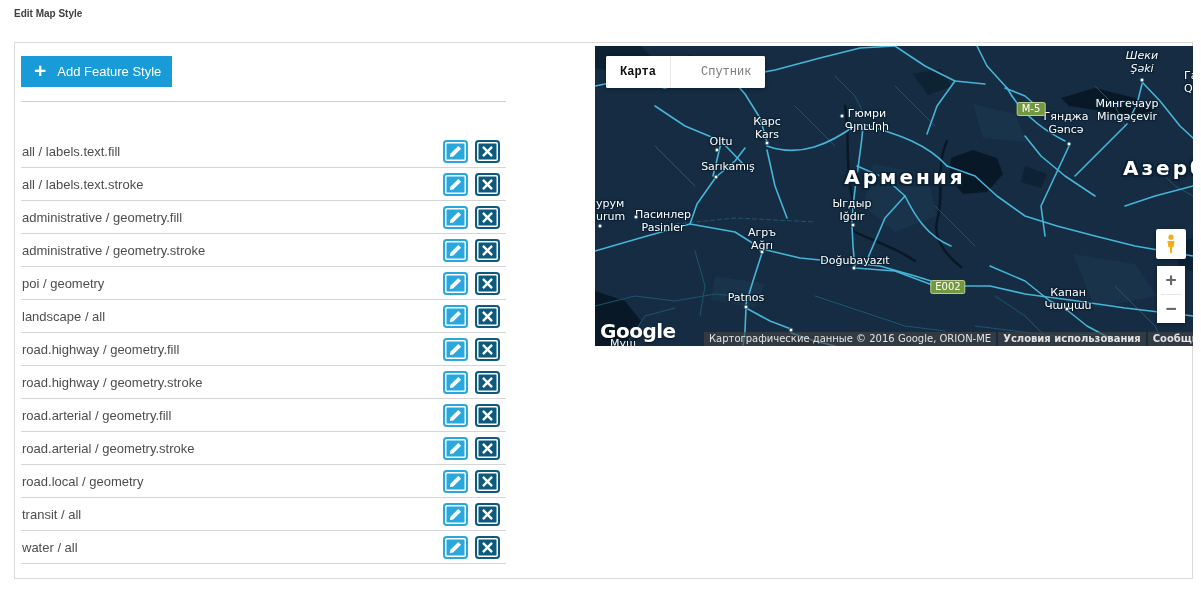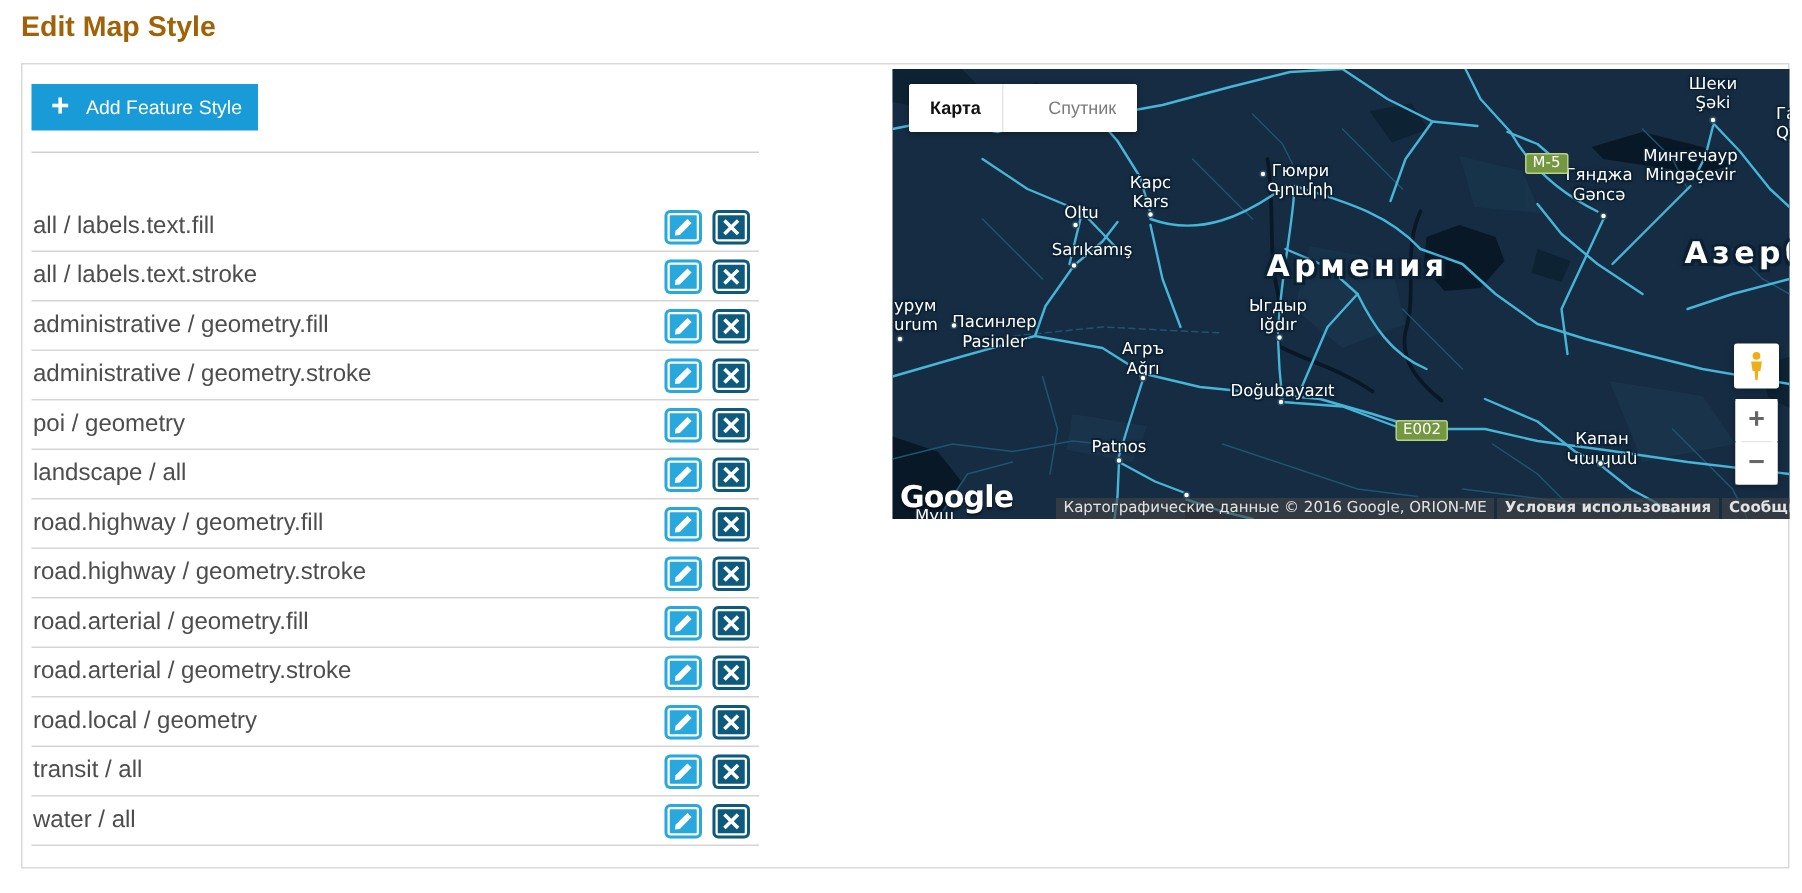--- a/index.html
+++ b/index.html
@@ -1,31 +1,31 @@
 <!DOCTYPE html>
 <html><head>
 <meta charset="utf-8">
 <style>
   * { margin:0; padding:0; box-sizing:border-box; }
   html,body { width:1201px; height:595px; background:#fff; font-family:"Liberation Sans", sans-serif; overflow:hidden; }
   body { position:relative; }
 
-  .page-title { position:absolute; left:14px; top:8px; font-size:19px; font-weight:700; color:#a16207; }
+  .page-title { position:absolute; left:14px; top:8px; font-size:10px; font-weight:700; color:#404040; }
 
   .panel { position:absolute; left:14px; top:42px; width:1179px; height:537px; border:1px solid #d9d9d9; background:#fff; }
 
   .add-btn { position:absolute; left:6px; top:13px; width:151px; height:31px; background:#189bd7; border:none; color:#fff;
              font-family:"Liberation Sans",sans-serif; font-size:13px; display:flex; align-items:center; cursor:pointer; }
   .add-btn .plus { font-size:21px; font-weight:700; margin:0 11px 0 13px; line-height:1; position:relative; top:-1px; }
 
   .top-divider { position:absolute; left:6px; top:58px; width:485px; border:none; border-top:1px solid #cfcfcf; }
 
   .style-list { position:absolute; left:6px; top:92px; width:485px; }
   .style-row { display:flex; align-items:center; height:33px; border-bottom:1px solid #d5d5d5; }
-  .style-label { flex:1; font-size:16px; color:#4d4d4d; padding-left:1px; }
+  .style-label { flex:1; font-size:13px; color:#4d4d4d; padding-left:1px; }
   .row-actions { display:flex; gap:7px; margin-right:6px; }
   .icon-btn { width:25px; height:23px; border:none; border-radius:4px; display:flex; align-items:center; justify-content:center;
               cursor:pointer; box-shadow: inset 0 0 0 2px currentColor, inset 0 0 0 3.5px #fff; }
   .icon-btn.edit { background:#29a8dd; color:#29a8dd; }
   .icon-btn.del  { background:#0e5a7d; color:#0e5a7d; }
   .icon-btn svg { display:block; }
 
   
   .map { position:absolute; left:580px; top:3px; width:598px; height:300px; background:#152c42; overflow:hidden; }
   .map svg.roads { position:absolute; left:0; top:0; }
@@ -36,21 +36,21 @@
   .map-label.left-align { transform:none; text-align:left; }
   .map-label.country { font-size:20px; font-weight:700; letter-spacing:3px;
                text-shadow:-2px -1px 0 #0c2033, 2px -1px 0 #0c2033, -2px 2px 0 #0c2033, 2px 2px 0 #0c2033, 0 0 4px #0c2033; }
   .map-dot { position:absolute; width:5px; height:5px; background:#fff; border:1px solid #2a4a63; border-radius:50%;
              transform:translate(-50%,-50%); }
   .road-badge { position:absolute; transform:translate(-50%,-50%); background:#73983f; border:1px solid #b9cf8c; color:#fff;
              font-size:10px; line-height:12px; padding:0 4px; border-radius:2px; font-family:"DejaVu Sans",sans-serif; }
 
   .maptype { position:absolute; left:11px; top:10px; height:32px; background:#fff; border-radius:2px; display:flex;
              box-shadow:0 1px 4px rgba(0,0,0,.35); overflow:hidden; }
-  .maptype button { border:none; background:#fff; padding:0 14px; font-family:Liberation Sans, sans-serif; font-size:12px; cursor:pointer; }
+  .maptype button { border:none; background:#fff; padding:0 14px; font-family:Liberation Mono, monospace; font-size:12px; cursor:pointer; }
   .maptype .mt-map { font-weight:700; color:#111; }
   .maptype .mt-sat { color:#7b7b7b; border-left:1px solid #e8e8e8;padding-left:30px; }
 
   .pegman { position:absolute; right:7px; top:183px; width:30px; height:30px; background:#fff; border:none; border-radius:2px;
             box-shadow:0 1px 4px rgba(0,0,0,.35); display:flex; align-items:center; justify-content:center; cursor:pointer; }
   .zoomctl { position:absolute; right:8px; top:220px; width:28px; background:#fff; border-radius:2px;
              box-shadow:0 1px 4px rgba(0,0,0,.35); display:flex; flex-direction:column; align-items:stretch; }
   .zoomctl button { border:none; background:#fff; height:28px; font-size:19px; font-weight:700; color:#666; cursor:pointer;
              line-height:28px; padding:0; font-family:"Liberation Sans",sans-serif; }
   .zoomctl .zdiv { height:1px; background:#e6e6e6; margin:0 4px; }
@@ -422,21 +422,21 @@
         </div>
         <div class="map-label" style="left: 471px; top: 65px;">
           <div>Гянджа</div>
           <div>Gəncə</div>
         </div>
         <div class="map-dot" style="left: 474px; top: 98px;"></div>
         <div class="map-label" style="left: 532px; top: 52px;">
           <div>Мингечаур</div>
           <div>Mingəçevir</div>
         </div>
-        <div class="map-label" style="left: 547px; top: 4px;">
+        <div class="map-label" style="left: 547px; top: 4px; font-style: italic;">
           <div>Шеки</div>
           <div>Şəki</div>
         </div>
         <div class="map-dot" style="left: 547px; top: 34px;"></div>
         <div class="map-label" style="left: 473px; top: 241px;">
           <div>Капан</div>
           <div>Կապան</div>
         </div>
         <div class="map-dot" style="left: 472px; top: 263px;"></div>
         <div class="map-label left-align" style="left: 589px; top: 24px;">

